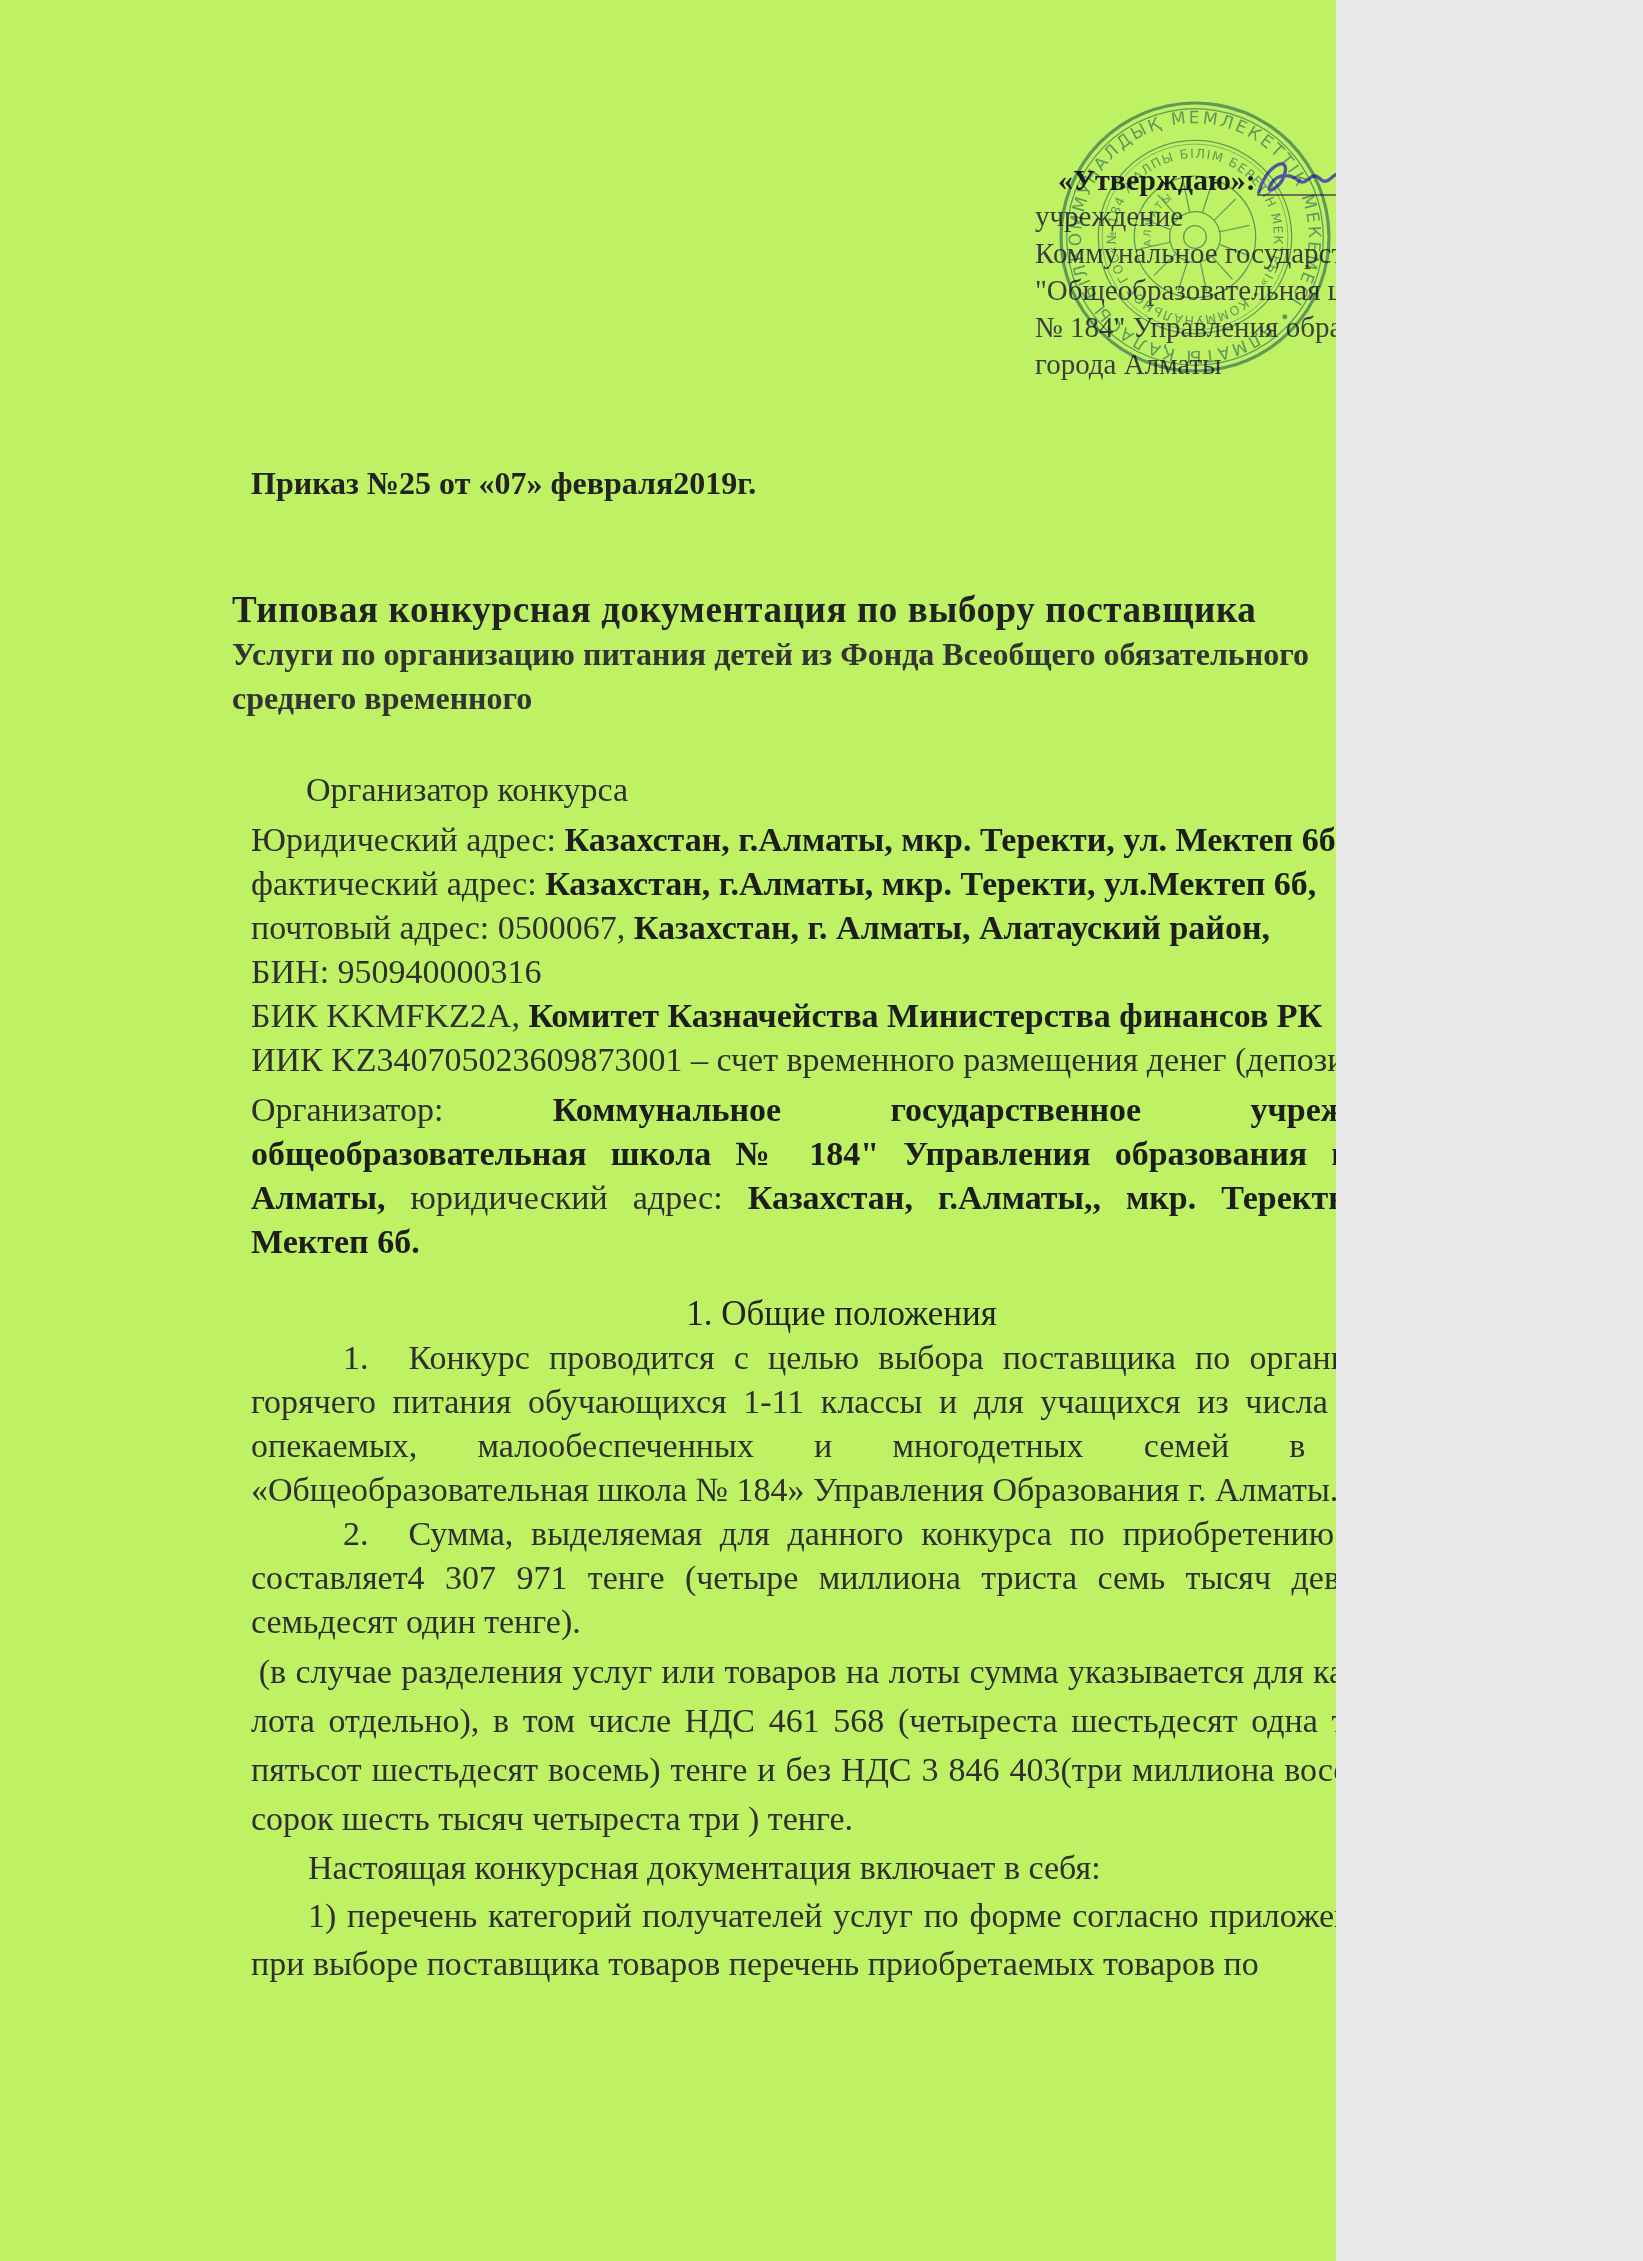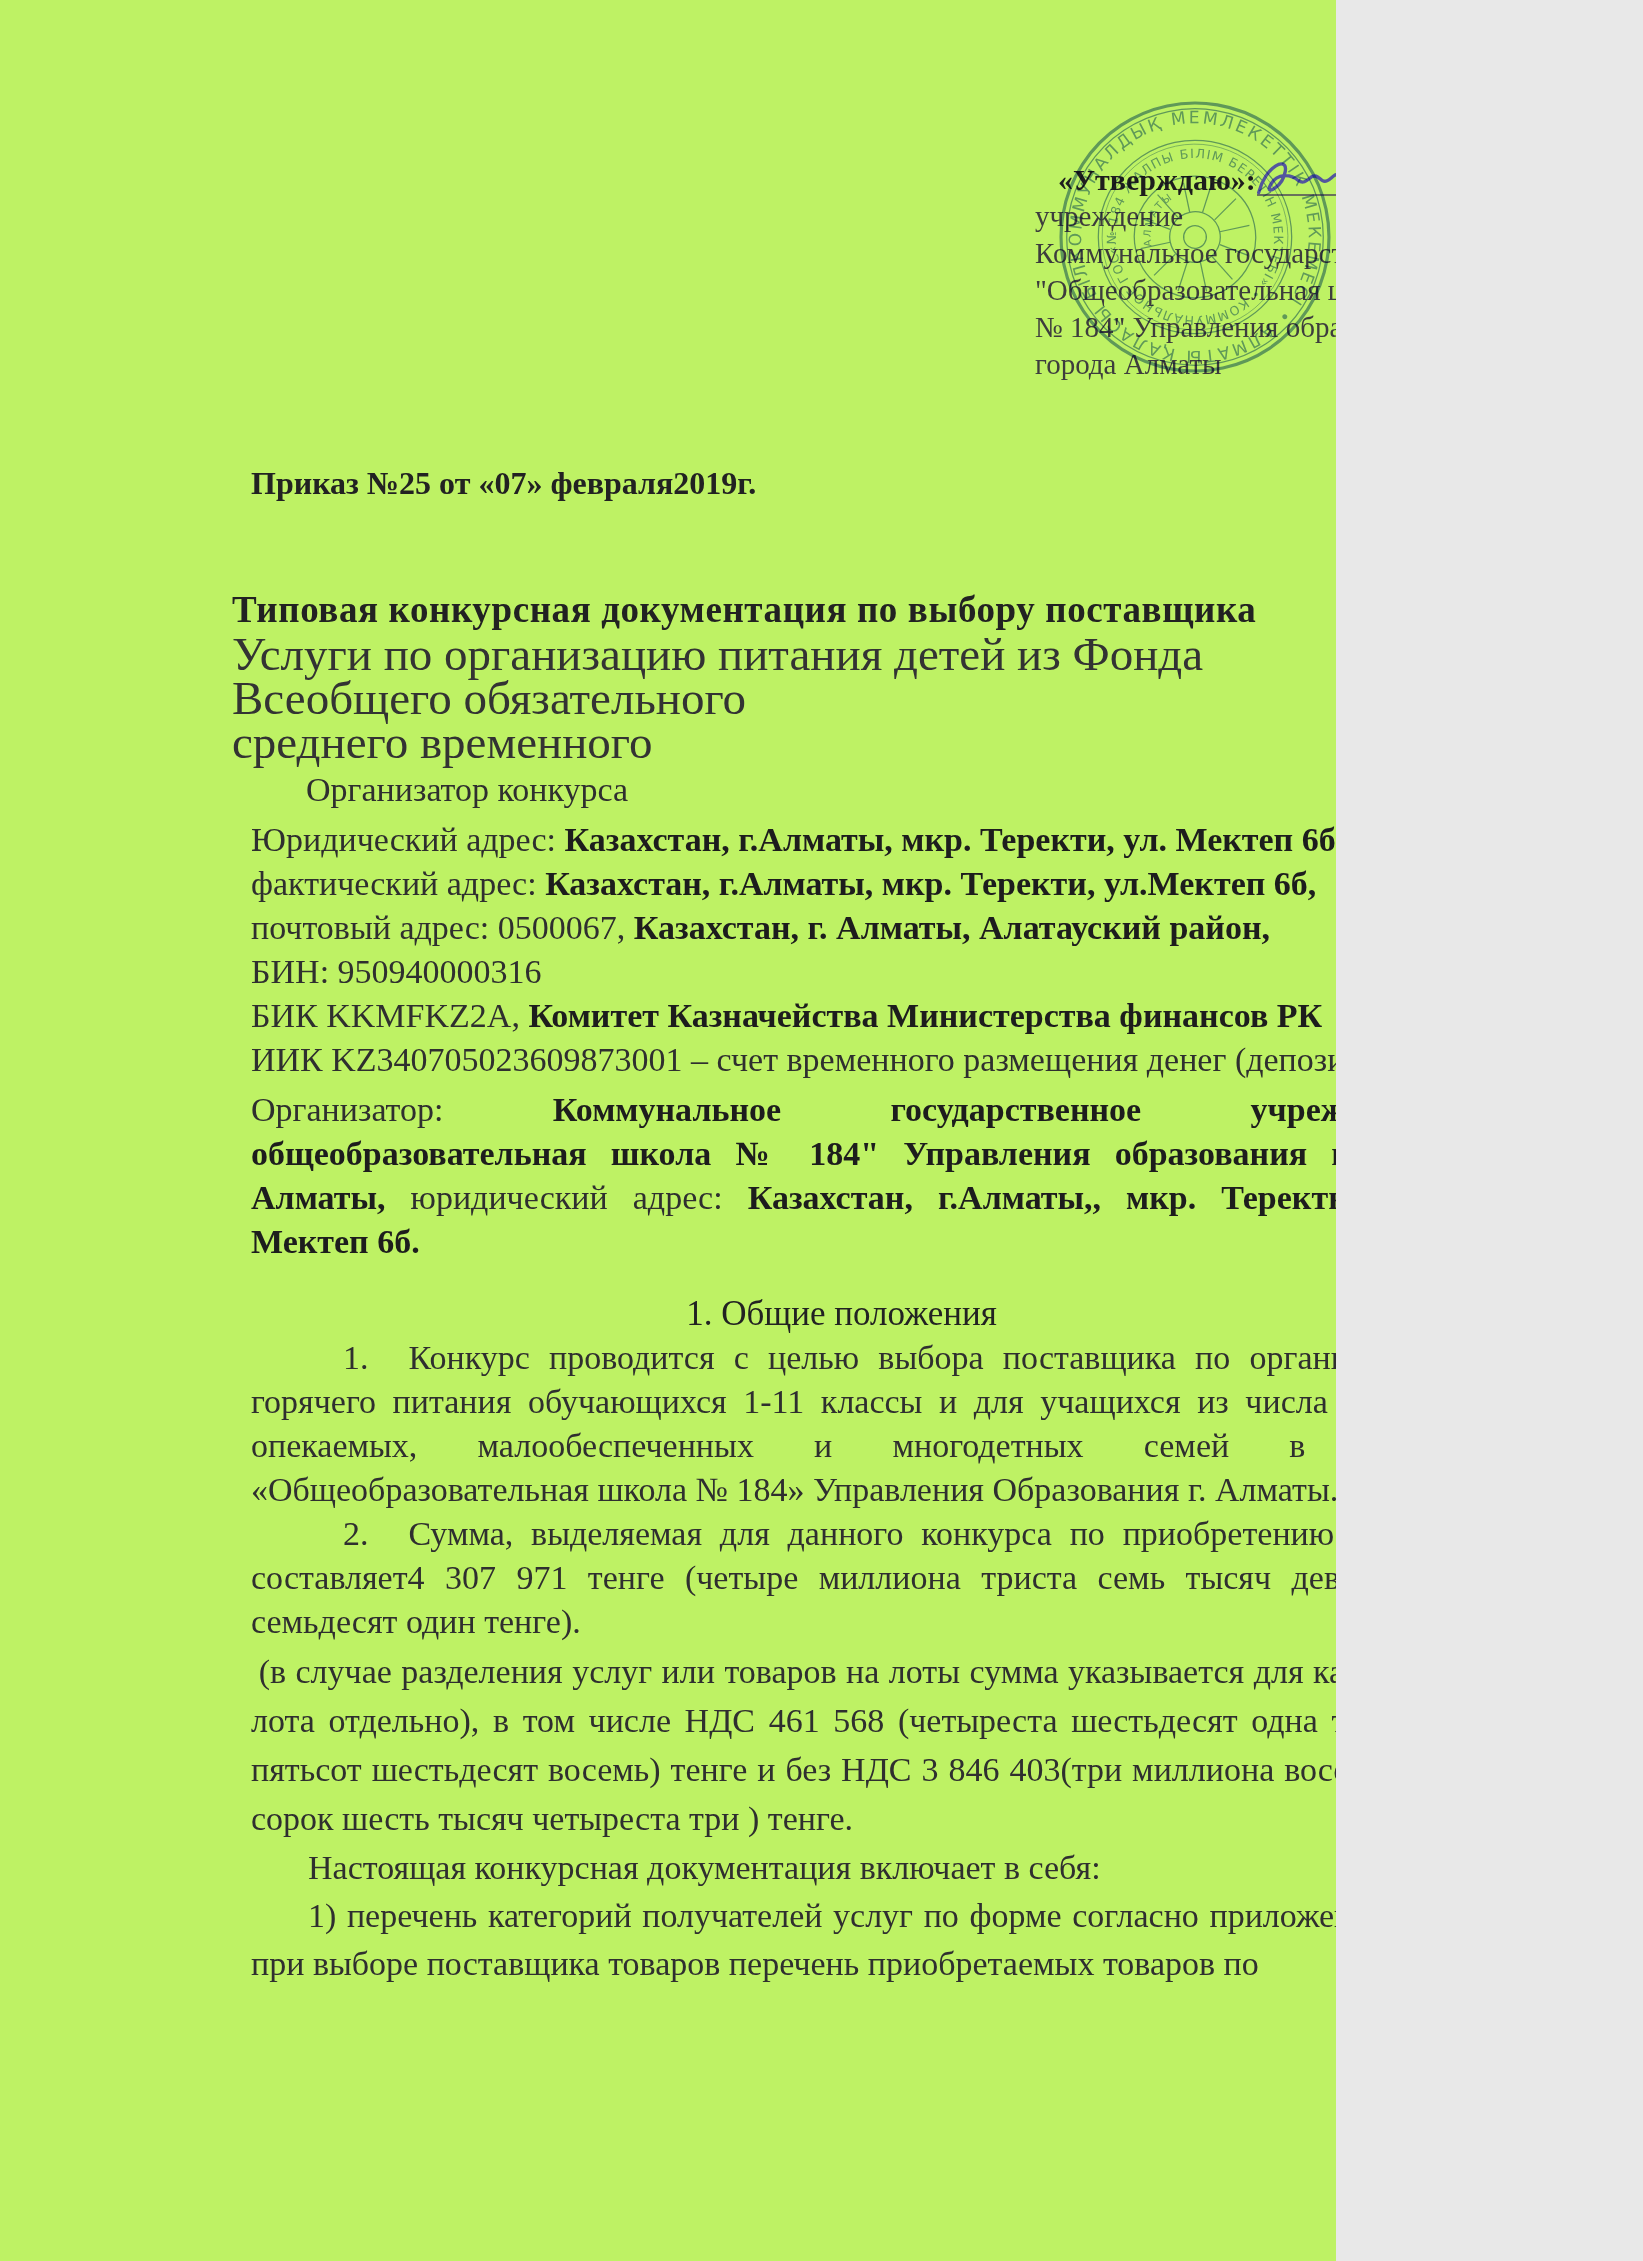--- a/index.html
+++ b/index.html
@@ -39,21 +39,21 @@
   .order-line{
     position:absolute;left:251px;top:465px;
     font-weight:bold;font-size:32px;color:#222;
   }
   
   .title-block{
     position:absolute;left:232px;top:588px;width:1199px;
     text-align:left;line-height:44px;
   }
   .title-block .t1{font-weight:bold;font-size:37px;letter-spacing:0.6px;color:#222;}
-  .title-block .t2,.title-block .t3{font-size:47px;color:#333;}
+  .title-block .t2,.title-block .t3{font-size:32px;color:#333;font-weight:bold;}
   
   .body-block{
     position:absolute;left:251px;top:768px;width:1181px;
     font-size:34px;line-height:44px;
   }
   .body-block p{margin:0;}
   .organizer-heading{text-indent:55px;margin-bottom:6.4px !important;}
   .addr{white-space:nowrap;}
   .addr b,.org-par b{color:#1d1d1d;}
   .org-par{margin-top:5.2px !important;text-align:justify;}

